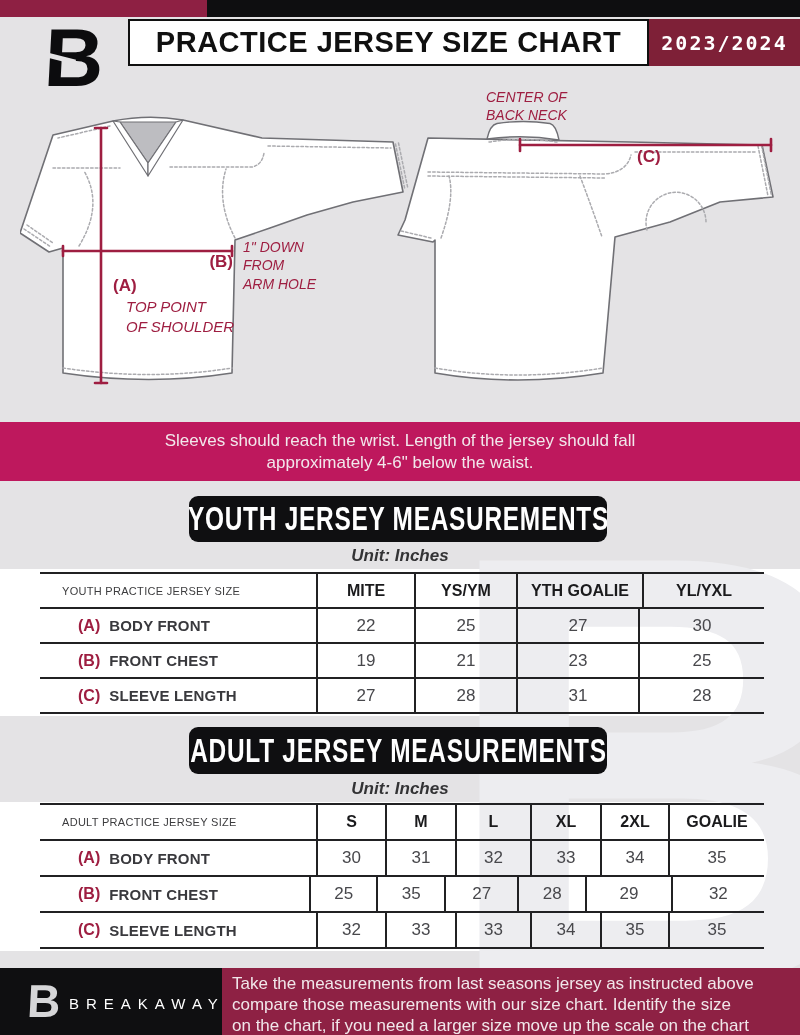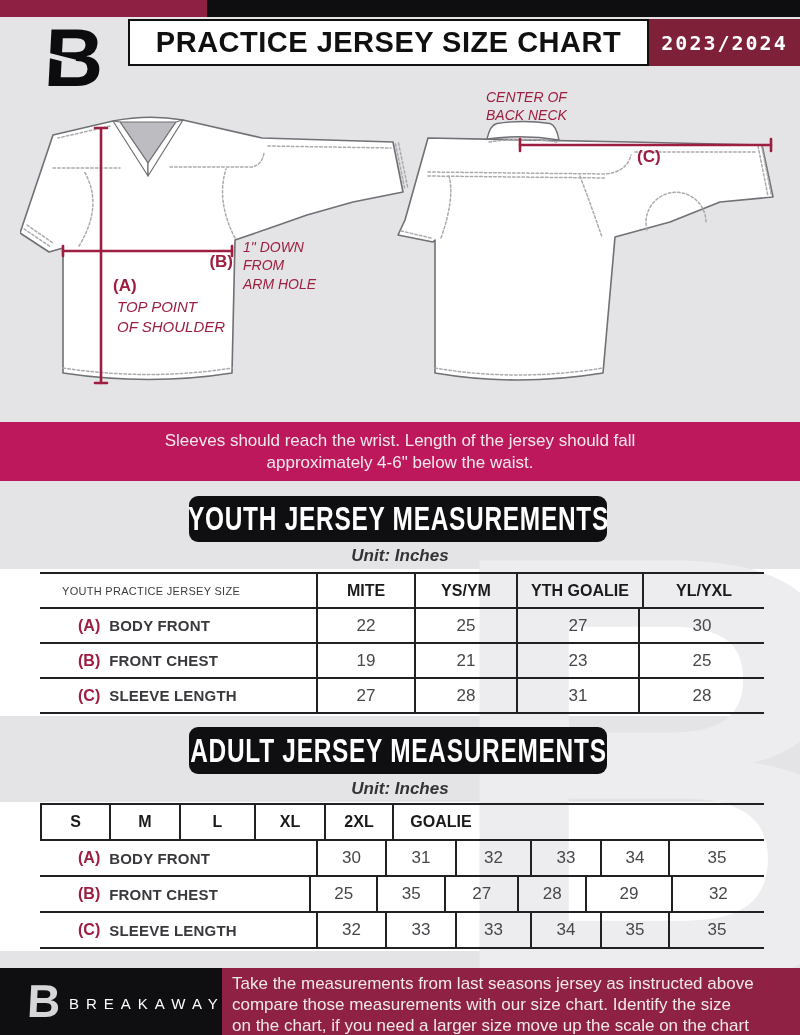--- a/index.html
+++ b/index.html
@@ -149,21 +149,21 @@
           <path d="M376,29 L376,41"></path>
       </g>
     </g>
   </svg>
 
   <div class="ann key" style="left:193px;top:252px;width:40px;text-align:right;">(B)</div>
   <div class="ann note" style="left:243px;top:238px;">1" DOWN
 FROM
 ARM HOLE</div>
   <div class="ann key" style="left:113px;top:276px;">(A)</div>
-  <div class="ann note" style="left:117px;top:297px;font-size:15px;">TOP POINT
+  <div class="ann note" style="left:126px;top:297px;font-size:15px;">TOP POINT
 OF SHOULDER</div>
   <div class="ann note" style="left:486px;top:88px;">CENTER OF
 BACK NECK</div>
   <div class="ann key" style="left:637px;top:147px;">(C)</div>
 
   <div class="notice">
     <span>Sleeves should reach the wrist. Length of the jersey should fall
 approximately 4-6" below the waist.</span>
   </div>
 
@@ -212,20 +212,21 @@
     </div>
   </div>
 
   <div class="barblack" style="top:727px;height:47px;">
     <span>ADULT JERSEY MEASUREMENTS</span>
   </div>
   <div class="unit" style="top:779px;">Unit: Inches</div>
 
   <div class="tbl" style="top:803px;">
     <div class="trow adult">
+      <div class="c first sizehead" style="width:276px;">ADULT PRACTICE JERSEY SIZE</div>
       <div class="c v colhead" style="width:69px;">S</div>
       <div class="c v colhead" style="width:70px;">M</div>
       <div class="c v colhead" style="width:75px;">L</div>
       <div class="c v colhead" style="width:70px;">XL</div>
       <div class="c v colhead" style="width:68px;">2XL</div>
       <div class="c v colhead" style="width:96px;">GOALIE</div>
     </div>
     <div class="trow adult">
       <div class="c firstrow" style="width:276px;">
         <span class="rowkey">(A)</span>

